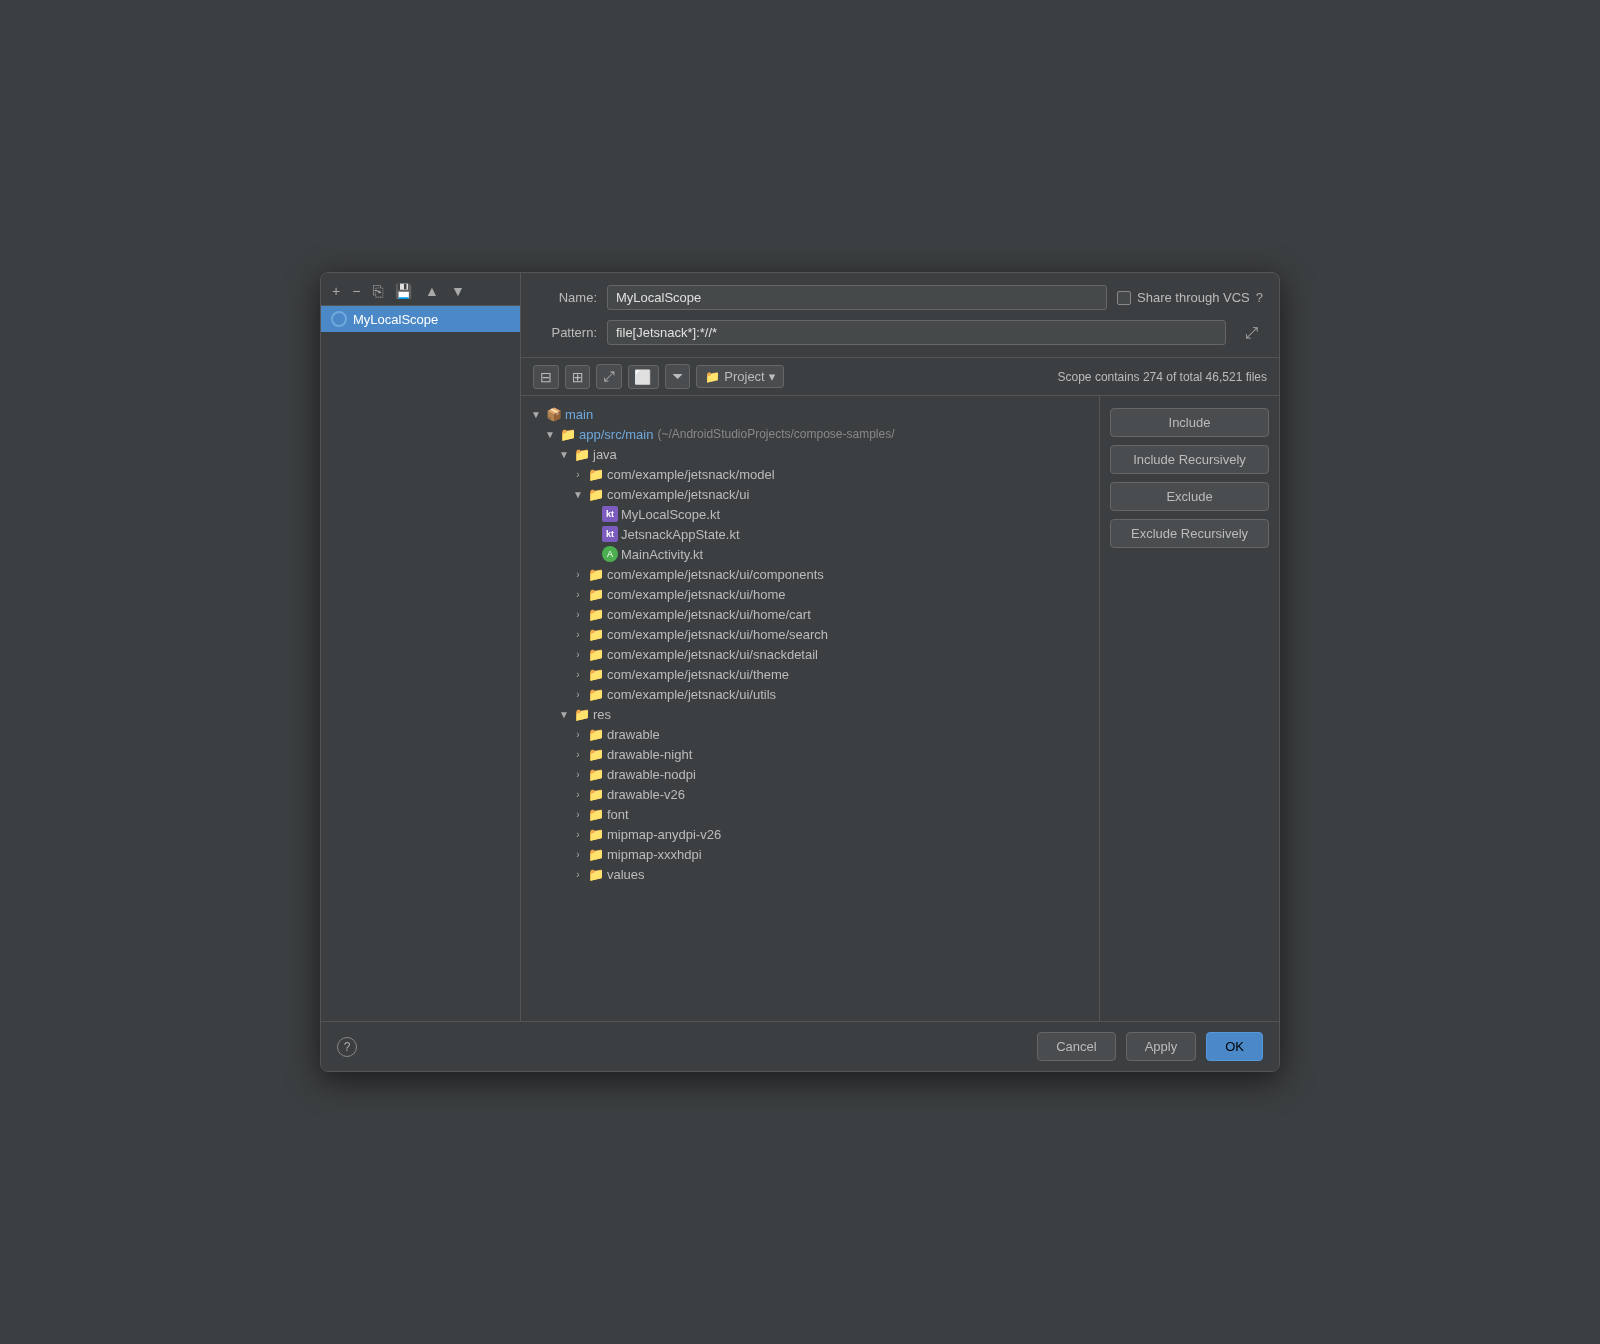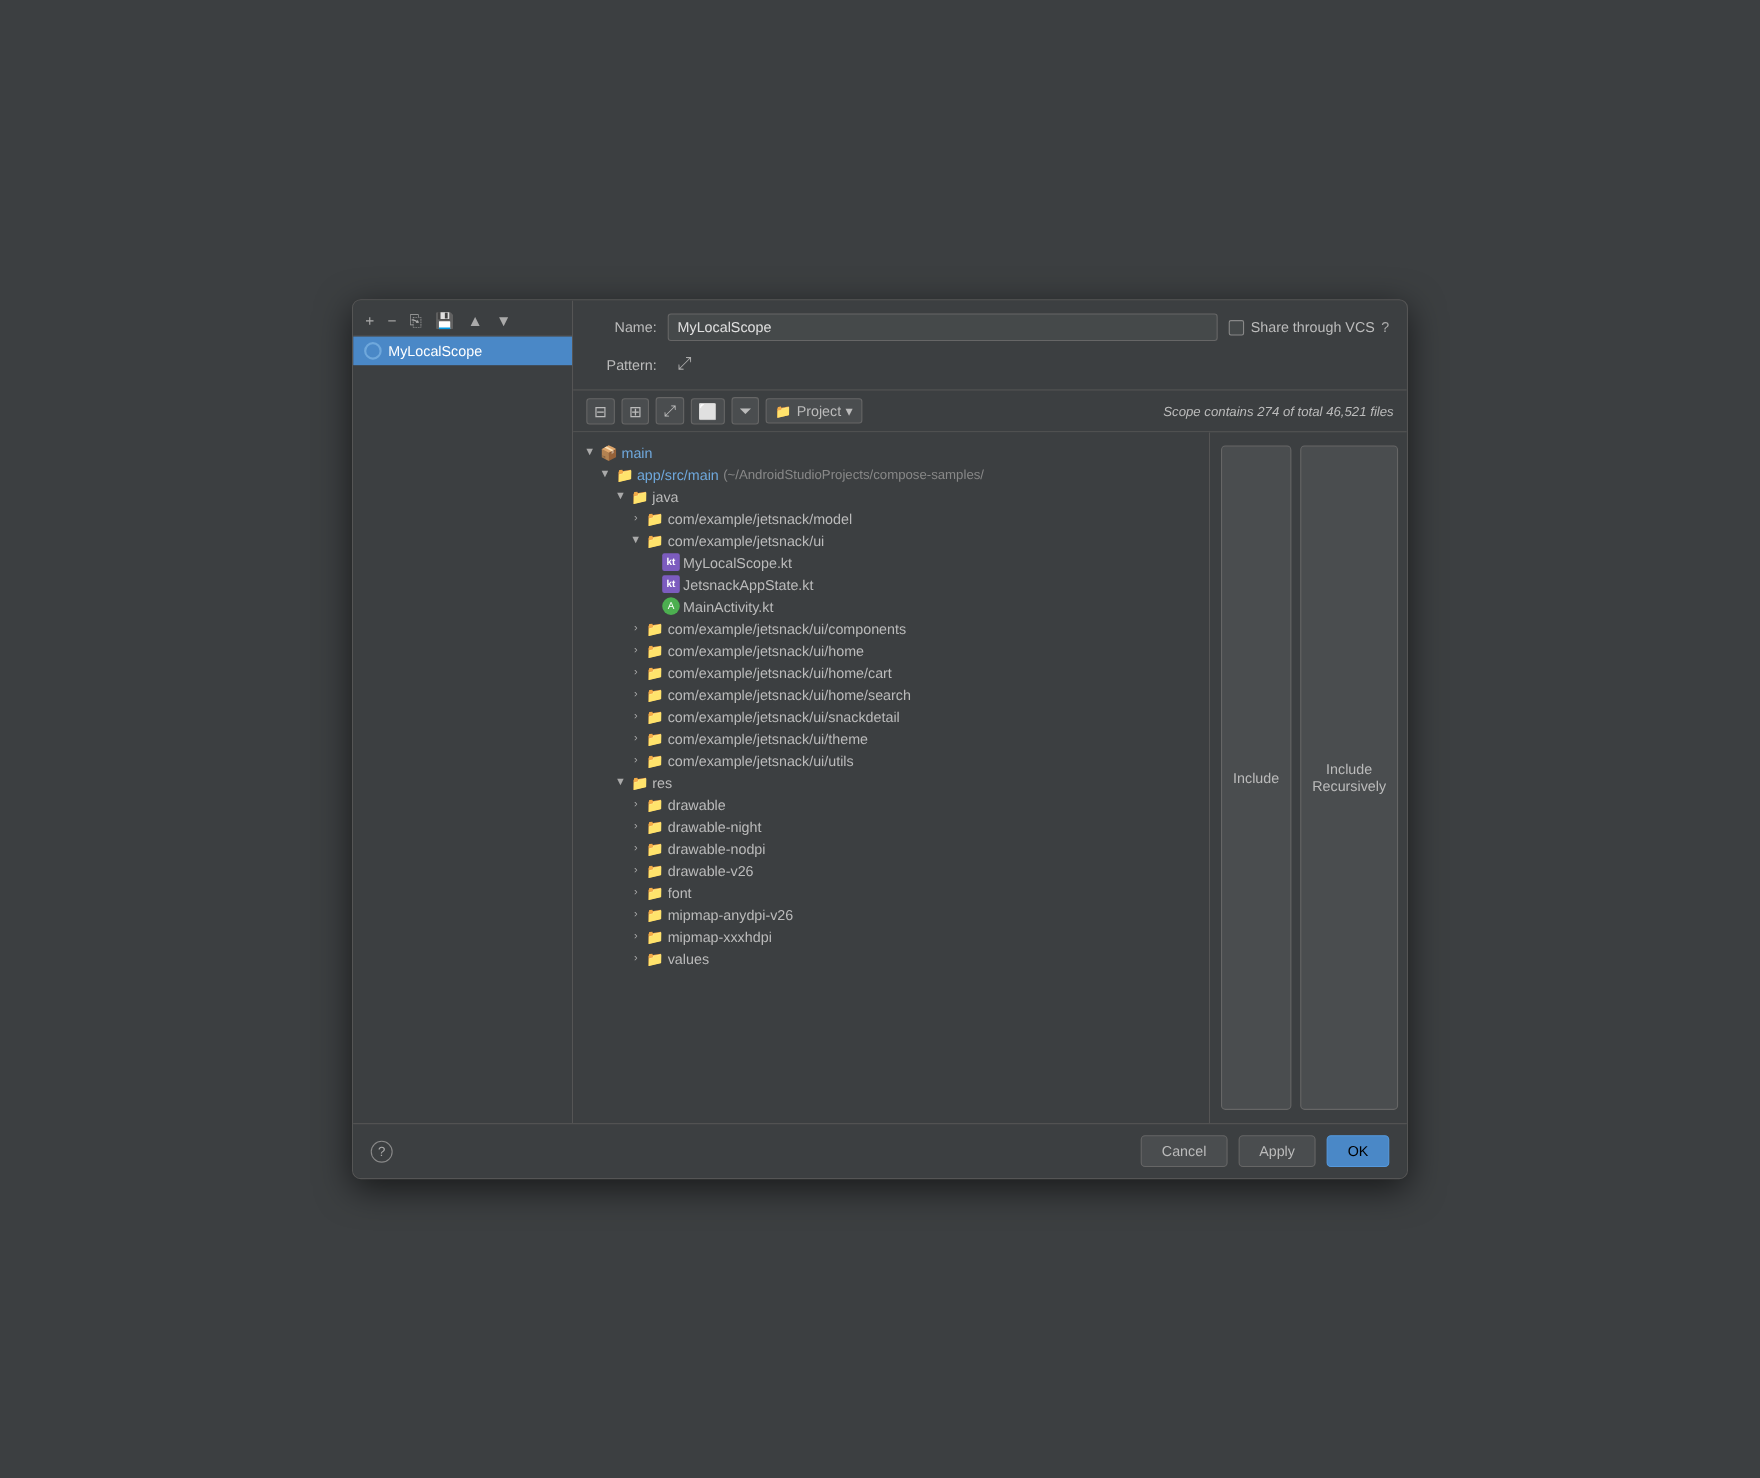--- a/index.html
+++ b/index.html
@@ -184,21 +184,20 @@
       cursor: pointer;
       display: flex;
       align-items: center;
       gap: 4px;
       font-size: 13px;
     }
     .scope-info {
       margin-left: auto;
       color: #bbbbbb;
       font-size: 12px;
-      font-style: italic;
     }
     
     .content-area {
       display: flex;
       flex: 1;
       overflow: hidden;
     }
     .tree-area {
       flex: 1;
       overflow-y: auto;
@@ -237,20 +236,21 @@
     }
     .folder-icon { color: #6fa8dc; }
     .node-name { font-size: 13px; }
     .node-name.blue { color: #6fa8dc; }
     .node-name.gray { color: #888; }
     
     .side-buttons {
       width: 180px;
       padding: 12px 10px;
       display: flex;
+      flex-direction: column;
       gap: 8px;
       border-left: 1px solid #555;
     }
     .action-btn {
       background: #4a4d4f;
       border: 1px solid #666;
       color: #bbbbbb;
       padding: 6px 10px;
       border-radius: 4px;
       cursor: pointer;
@@ -380,20 +380,21 @@
           <span class="field-label">Name:</span>
           <input class="field-input" type="text" value="MyLocalScope" style="">
           <div class="vcs-row">
             <div class="checkbox"></div>
             <span class="vcs-label">Share through VCS</span>
             <span class="help-icon">?</span>
           </div>
         </div>
         <div class="field-row">
           <span class="field-label">Pattern:</span>
+          <input class="field-input" type="text" value="file[Jetsnack*]:*//*" style="">
           <button class="tb-btn" title="Expand" style="margin-left:4px;font-size:16px;">⤢</button>
         </div>
       </div>
 
       <div class="tree-toolbar">
         <button class="tree-tb-btn" title="Collapse all">⊟</button>
         <button class="tree-tb-btn" title="Expand all">⊞</button>
         <button class="tree-tb-btn" title="Scroll to source">⤢</button>
         <button class="tree-tb-btn" title="Flatten packages">⬜</button>
         <button class="tree-tb-btn" title="Filter">⏷</button>

